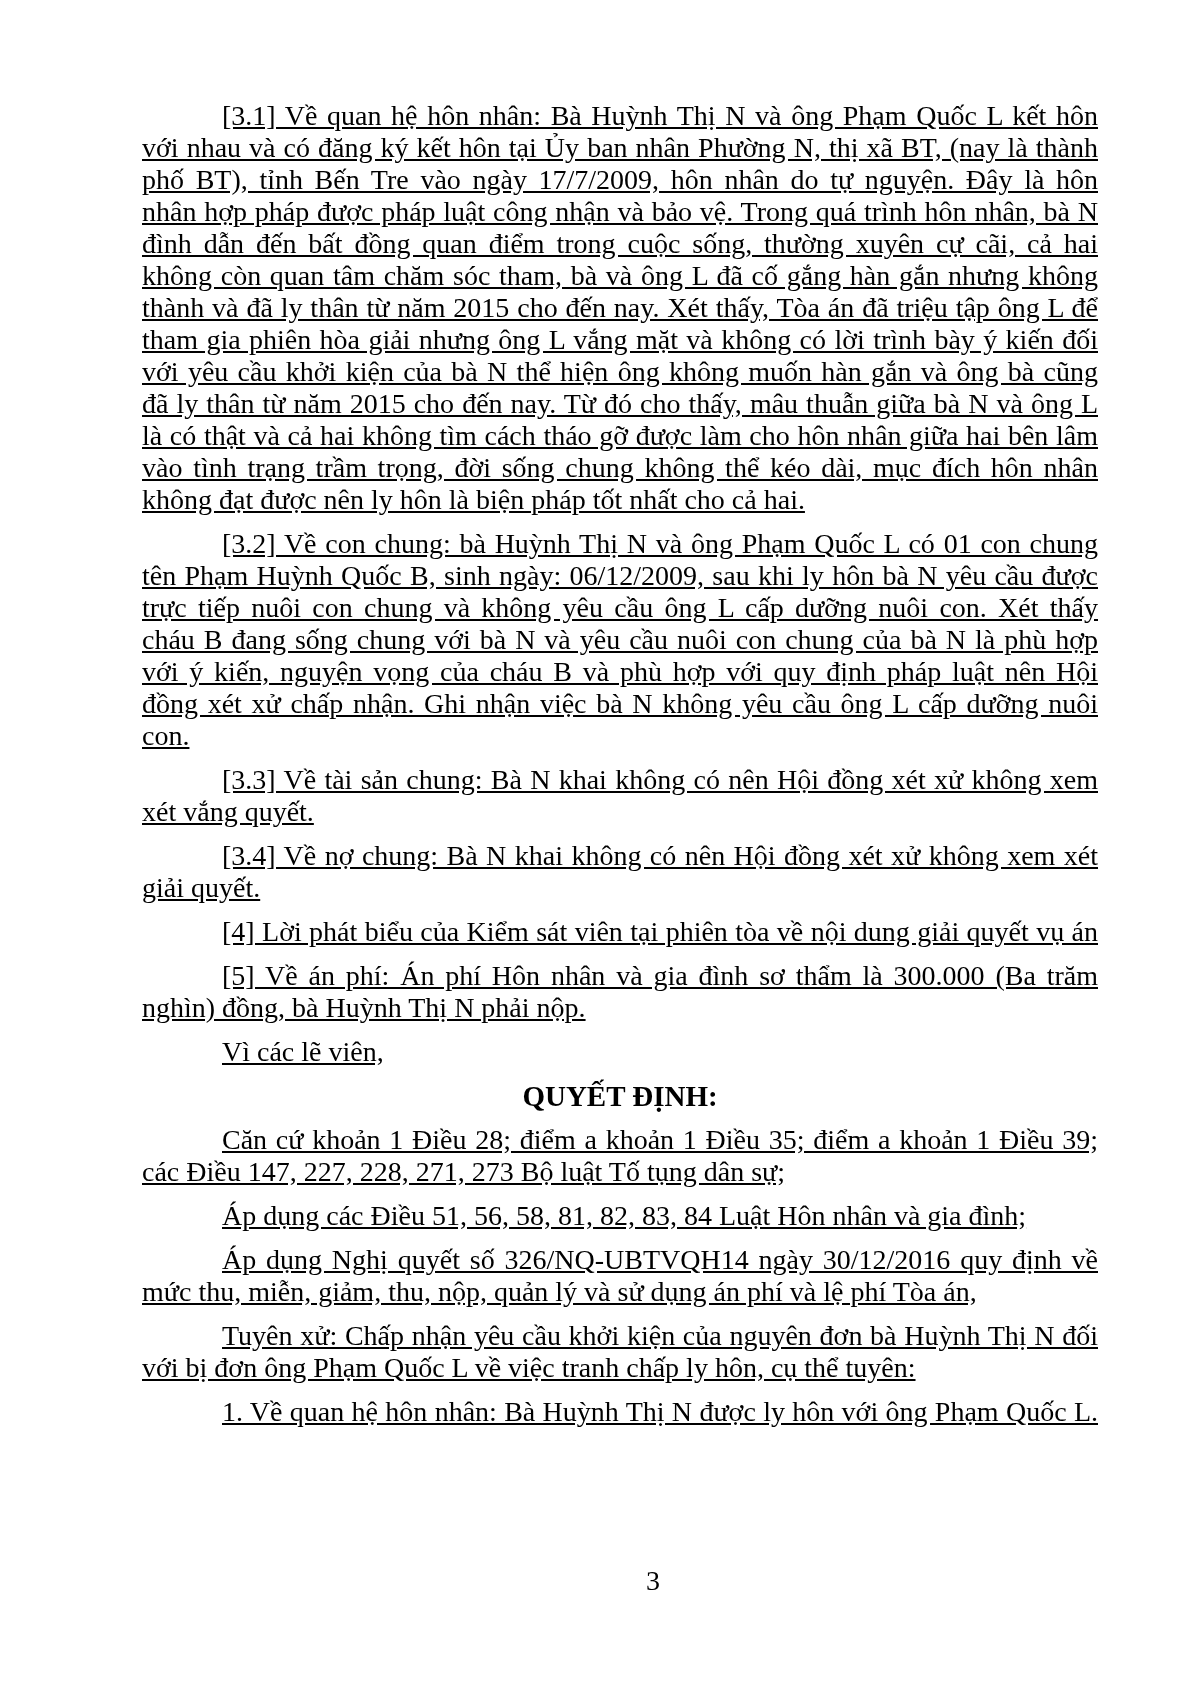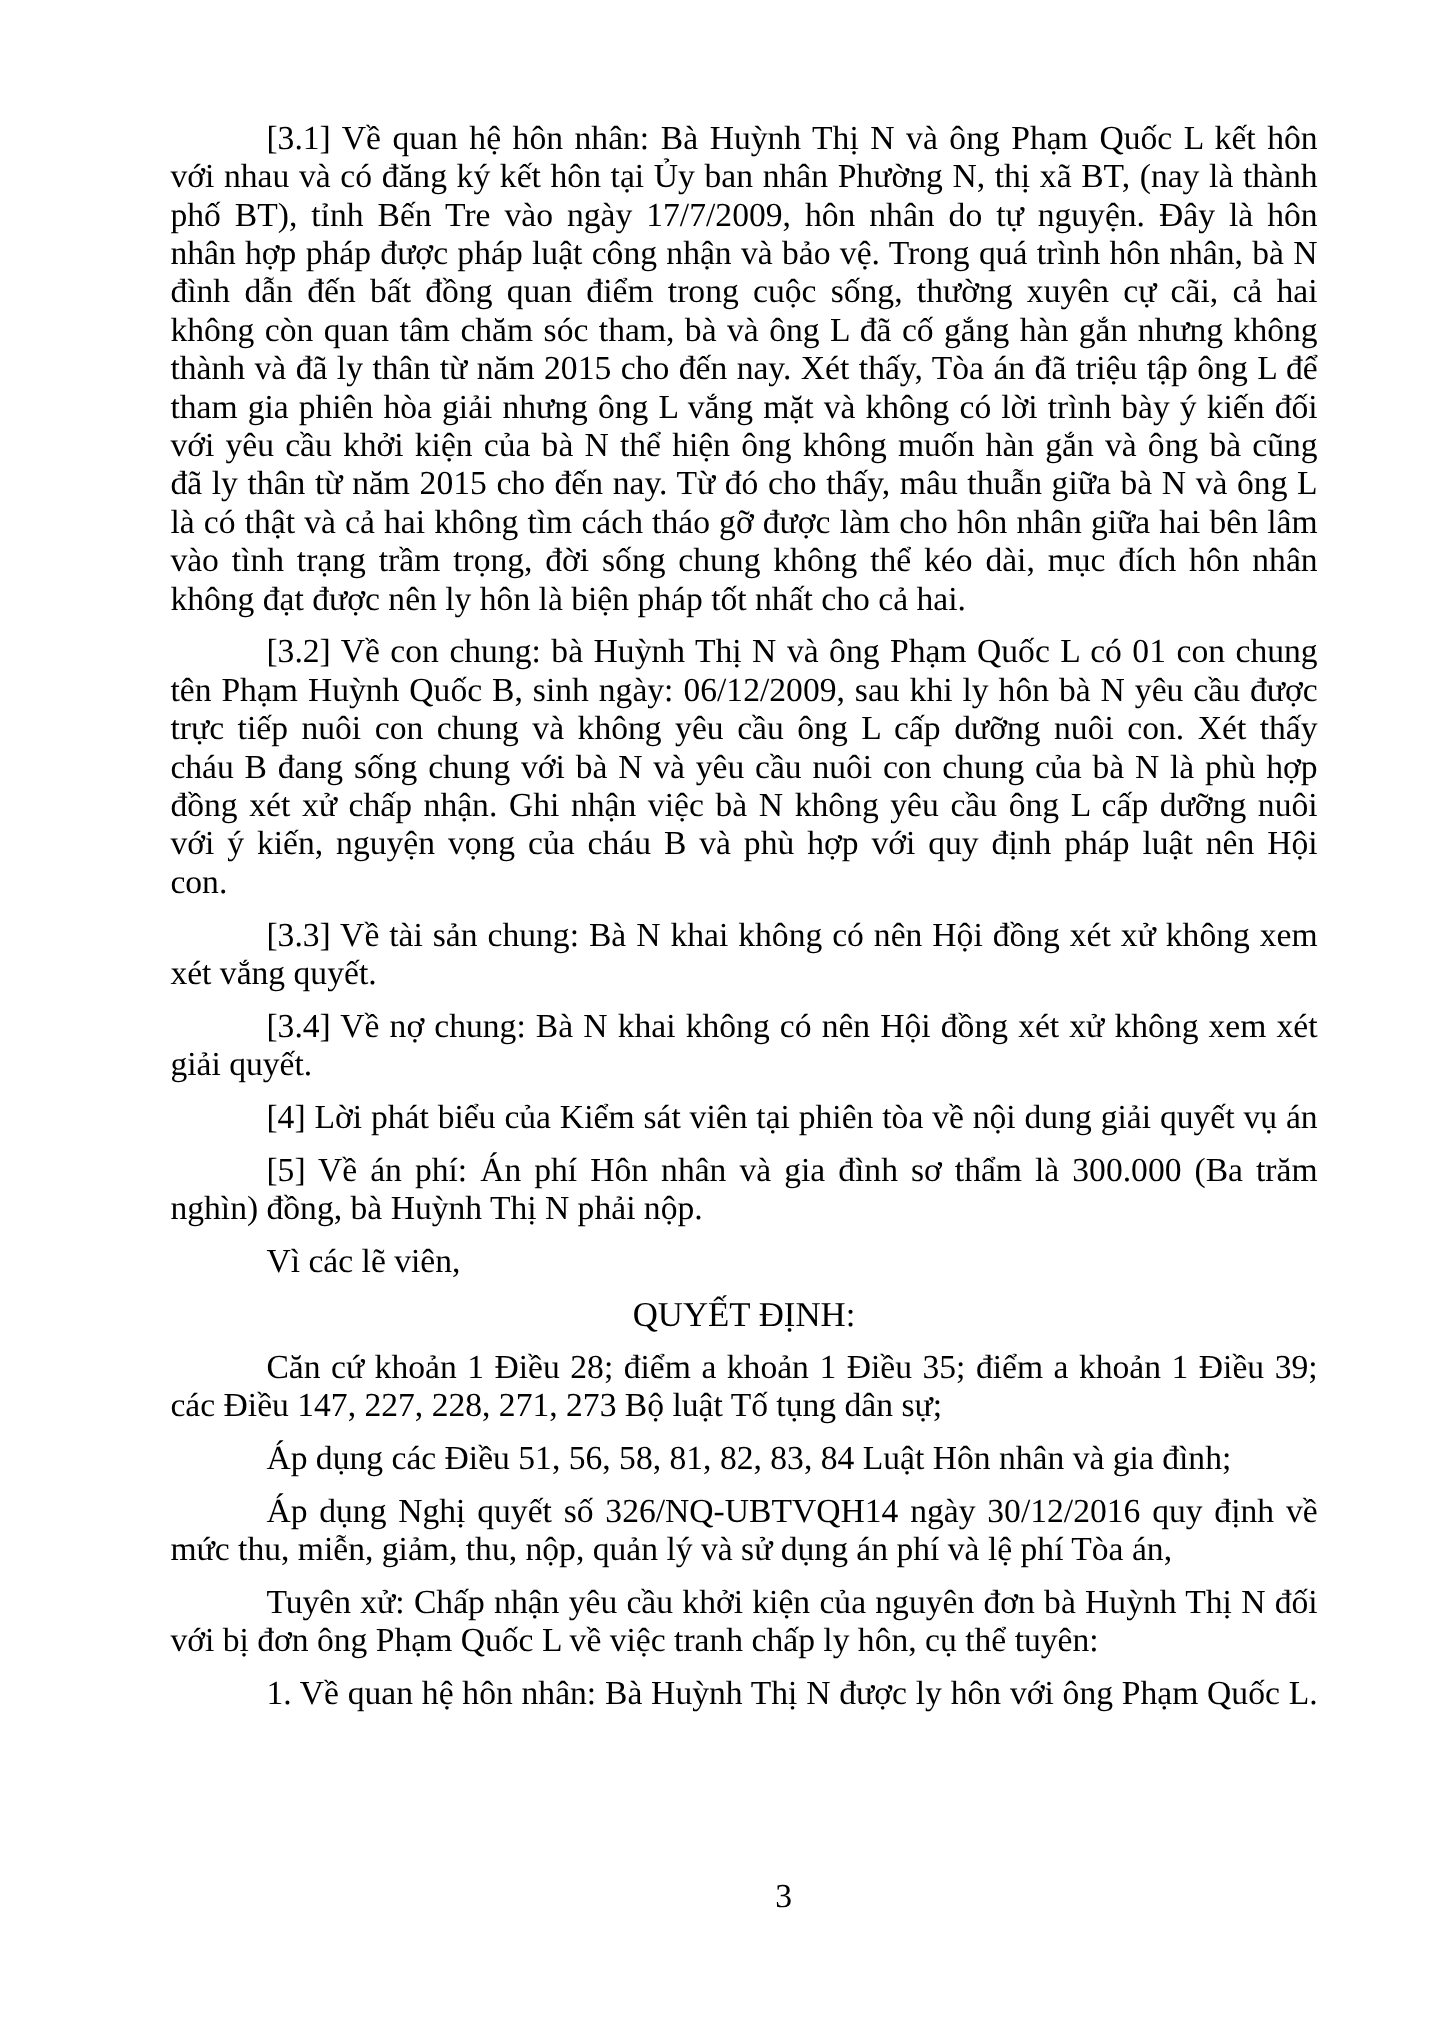--- a/index.html
+++ b/index.html
@@ -24,31 +24,32 @@
     width: 956px;
     font-size: 28px;
     line-height: 32px;
   }
   .para {
     margin: 0 0 12px 0;
   }
   .ln {
     text-align: justify;
     text-align-last: justify;
+    text-decoration: underline;
   }
   .ln.first {
     text-indent: 80px;
   }
   .ln.last {
     text-align-last: left;
   }
   .heading {
     margin: 0 0 12px 0;
     text-align: center;
-    font-weight: normal;
+    font-weight: bold;
     font-size: 29px;
     line-height: 32px;
   }
   .pagenum {
     position: absolute;
     top: 1565px;
     left: 653px;
     transform: translateX(-50%);
     font-size: 28px;
     line-height: 32px;
@@ -74,22 +75,22 @@
       <div class="ln">là có thật và cả hai không tìm cách tháo gỡ được làm cho hôn nhân giữa hai bên lâm</div>
       <div class="ln">vào tình trạng trầm trọng, đời sống chung không thể kéo dài, mục đích hôn nhân</div>
       <div class="ln last">không đạt được nên ly hôn là biện pháp tốt nhất cho cả hai.</div>
     </div>
 
     <div class="para">
       <div class="ln first">[3.2] Về con chung: bà Huỳnh Thị N và ông Phạm Quốc L có 01 con chung</div>
       <div class="ln">tên Phạm Huỳnh Quốc B, sinh ngày: 06/12/2009, sau khi ly hôn bà N yêu cầu được</div>
       <div class="ln">trực tiếp nuôi con chung và không yêu cầu ông L cấp dưỡng nuôi con. Xét thấy</div>
       <div class="ln">cháu B đang sống chung với bà N và yêu cầu nuôi con chung của bà N là phù hợp</div>
+      <div class="ln">với ý kiến, nguyện vọng của cháu B và phù hợp với quy định pháp luật nên Hội</div>
       <div class="ln">đồng xét xử chấp nhận. Ghi nhận việc bà N không yêu cầu ông L cấp dưỡng nuôi</div>
-      <div class="ln">với ý kiến, nguyện vọng của cháu B và phù hợp với quy định pháp luật nên Hội</div>
       <div class="ln last">con.</div>
     </div>
 
     <div class="para">
       <div class="ln first">[3.3] Về tài sản chung: Bà N khai không có nên Hội đồng xét xử không xem</div>
       <div class="ln last">xét vắng quyết.</div>
     </div>
 
     <div class="para">
       <div class="ln first">[3.4] Về nợ chung: Bà N khai không có nên Hội đồng xét xử không xem xét</div>

